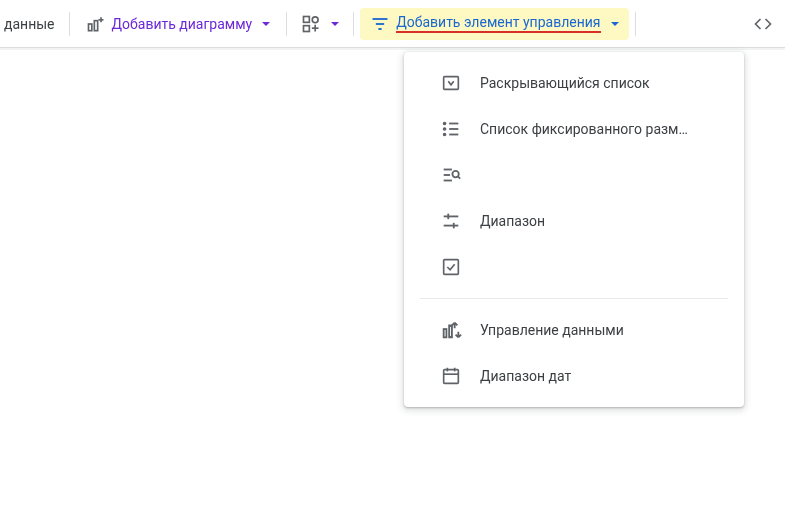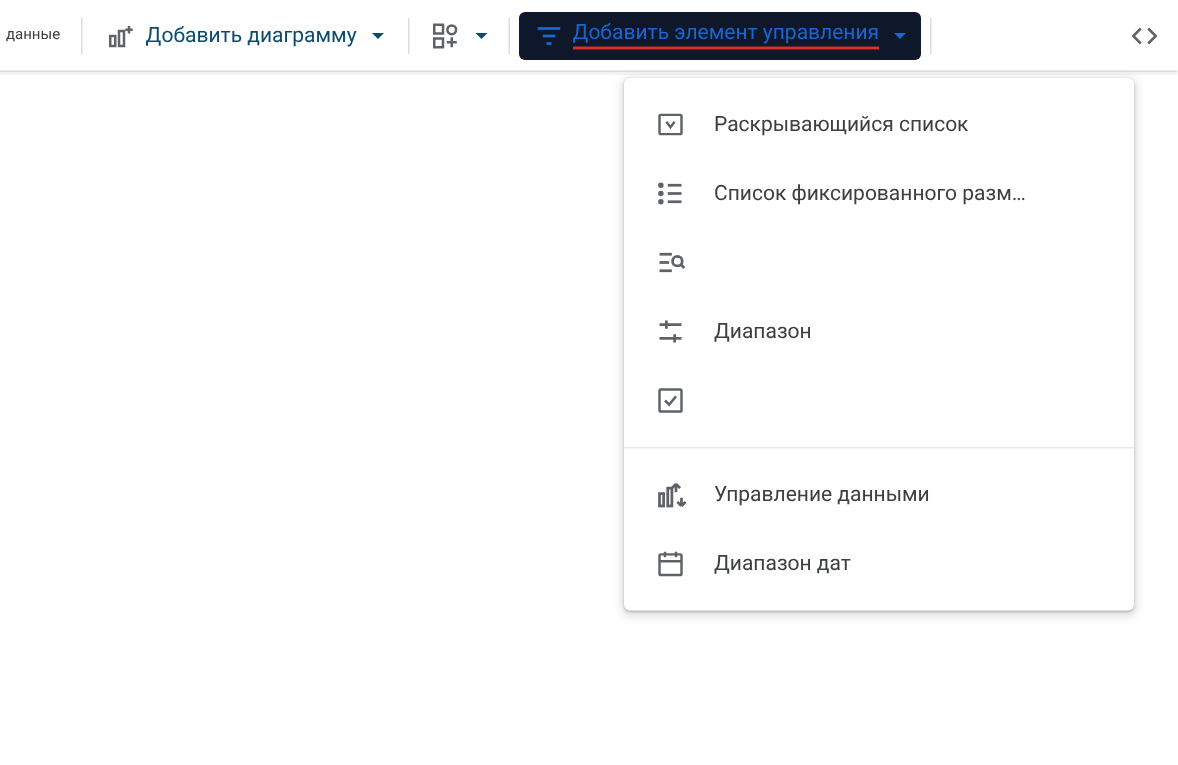--- a/index.html
+++ b/index.html
@@ -24,43 +24,43 @@
       border-bottom: 1px solid #dadce0;
       padding: 0 4px;
       gap: 0;
     }
     .toolbar-btn {
       display: inline-flex;
       align-items: center;
       gap: 6px;
       padding: 6px 10px;
       cursor: pointer;
-      color: #0c4a6e;
+      color: #6d28d9;
       font-size: 14px;
       border-radius: 4px;
       white-space: nowrap;
     }
     .toolbar-btn.active {
-      background: #0f172a;
+      background: #fef9c3;
       color: #1967d2;
     }
     .toolbar-btn.active .btn-label {
       border-bottom: 2px solid #d93025;
       padding-bottom: 1px;
     }
     .sep {
       width: 1px;
       height: 24px;
       background: #dadce0;
       margin: 0 6px;
     }
     .truncated-left {
       color: #3c4043;
       padding: 6px 8px 6px 0;
-      font-size: 10px;
+      font-size: 14px;
     }
     .icon {
       display: inline-flex;
       align-items: center;
       justify-content: center;
       width: 20px;
       height: 20px;
       color: #5f6368;
     }
     .toolbar-btn.active .icon {
@@ -83,26 +83,26 @@
       align-items: center;
     }
     .canvas-area {
       background: #fff;
       height: calc(100% - 48px);
       border-top: 2px solid #f1f3f4;
     }
     .dropdown-menu {
       position: absolute;
       top: 52px;
-      left: 416px;
+      left: 404px;
       width: 340px;
       background: #fff;
       border-radius: 4px;
       box-shadow: 0 2px 6px 2px rgba(60,64,67,.15), 0 1px 2px rgba(60,64,67,.3);
-      padding: 8px 0;
+      padding: 8px 16px;
       z-index: 10;
     }
     .menu-item {
       display: flex;
       align-items: center;
       gap: 18px;
       padding: 12px 20px;
       cursor: pointer;
       color: #3c4043;
       font-size: 14px;

